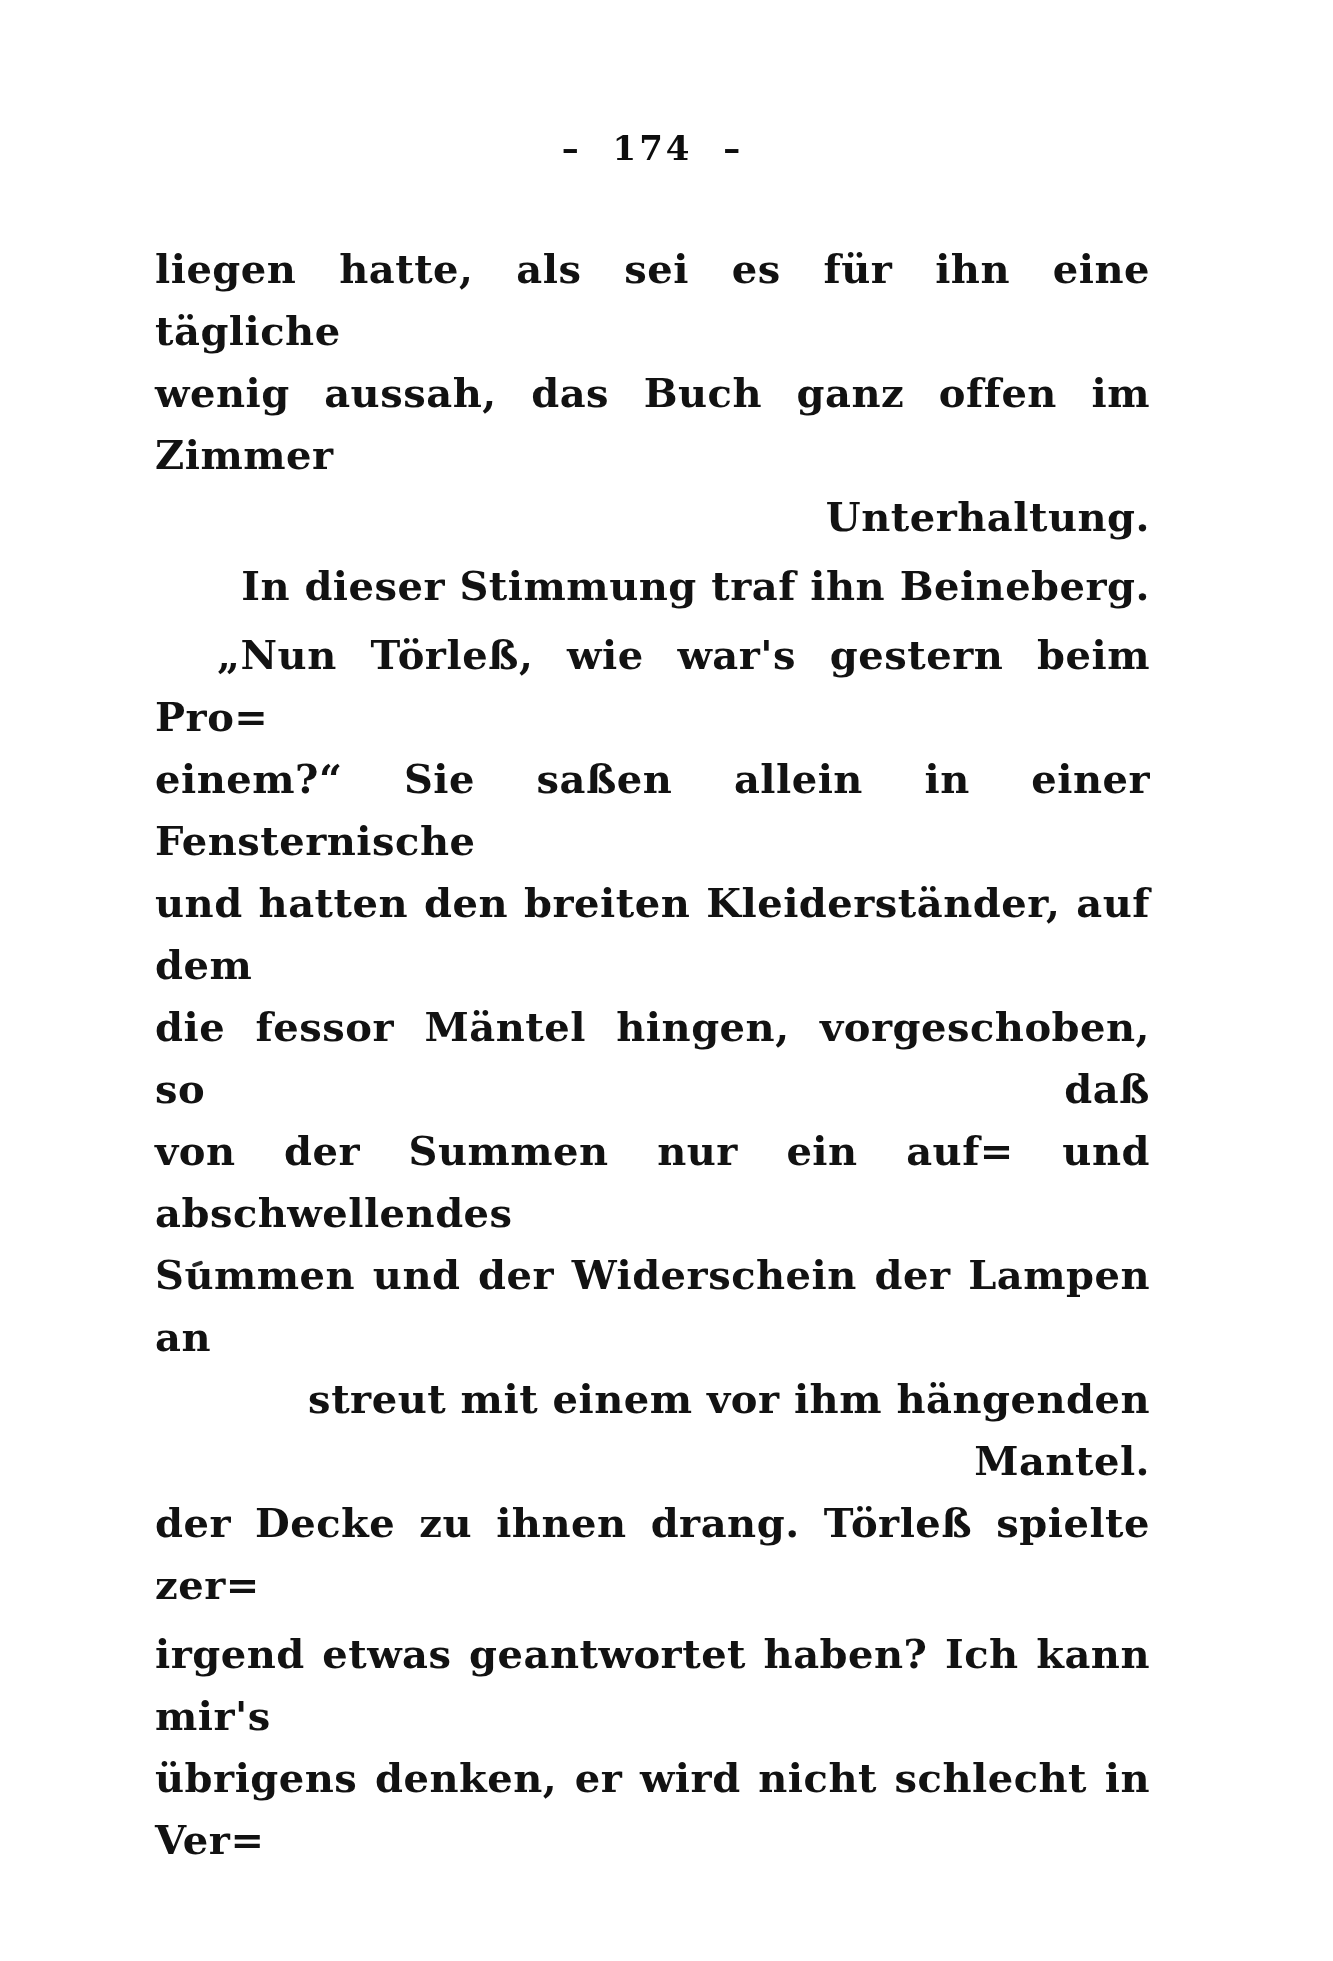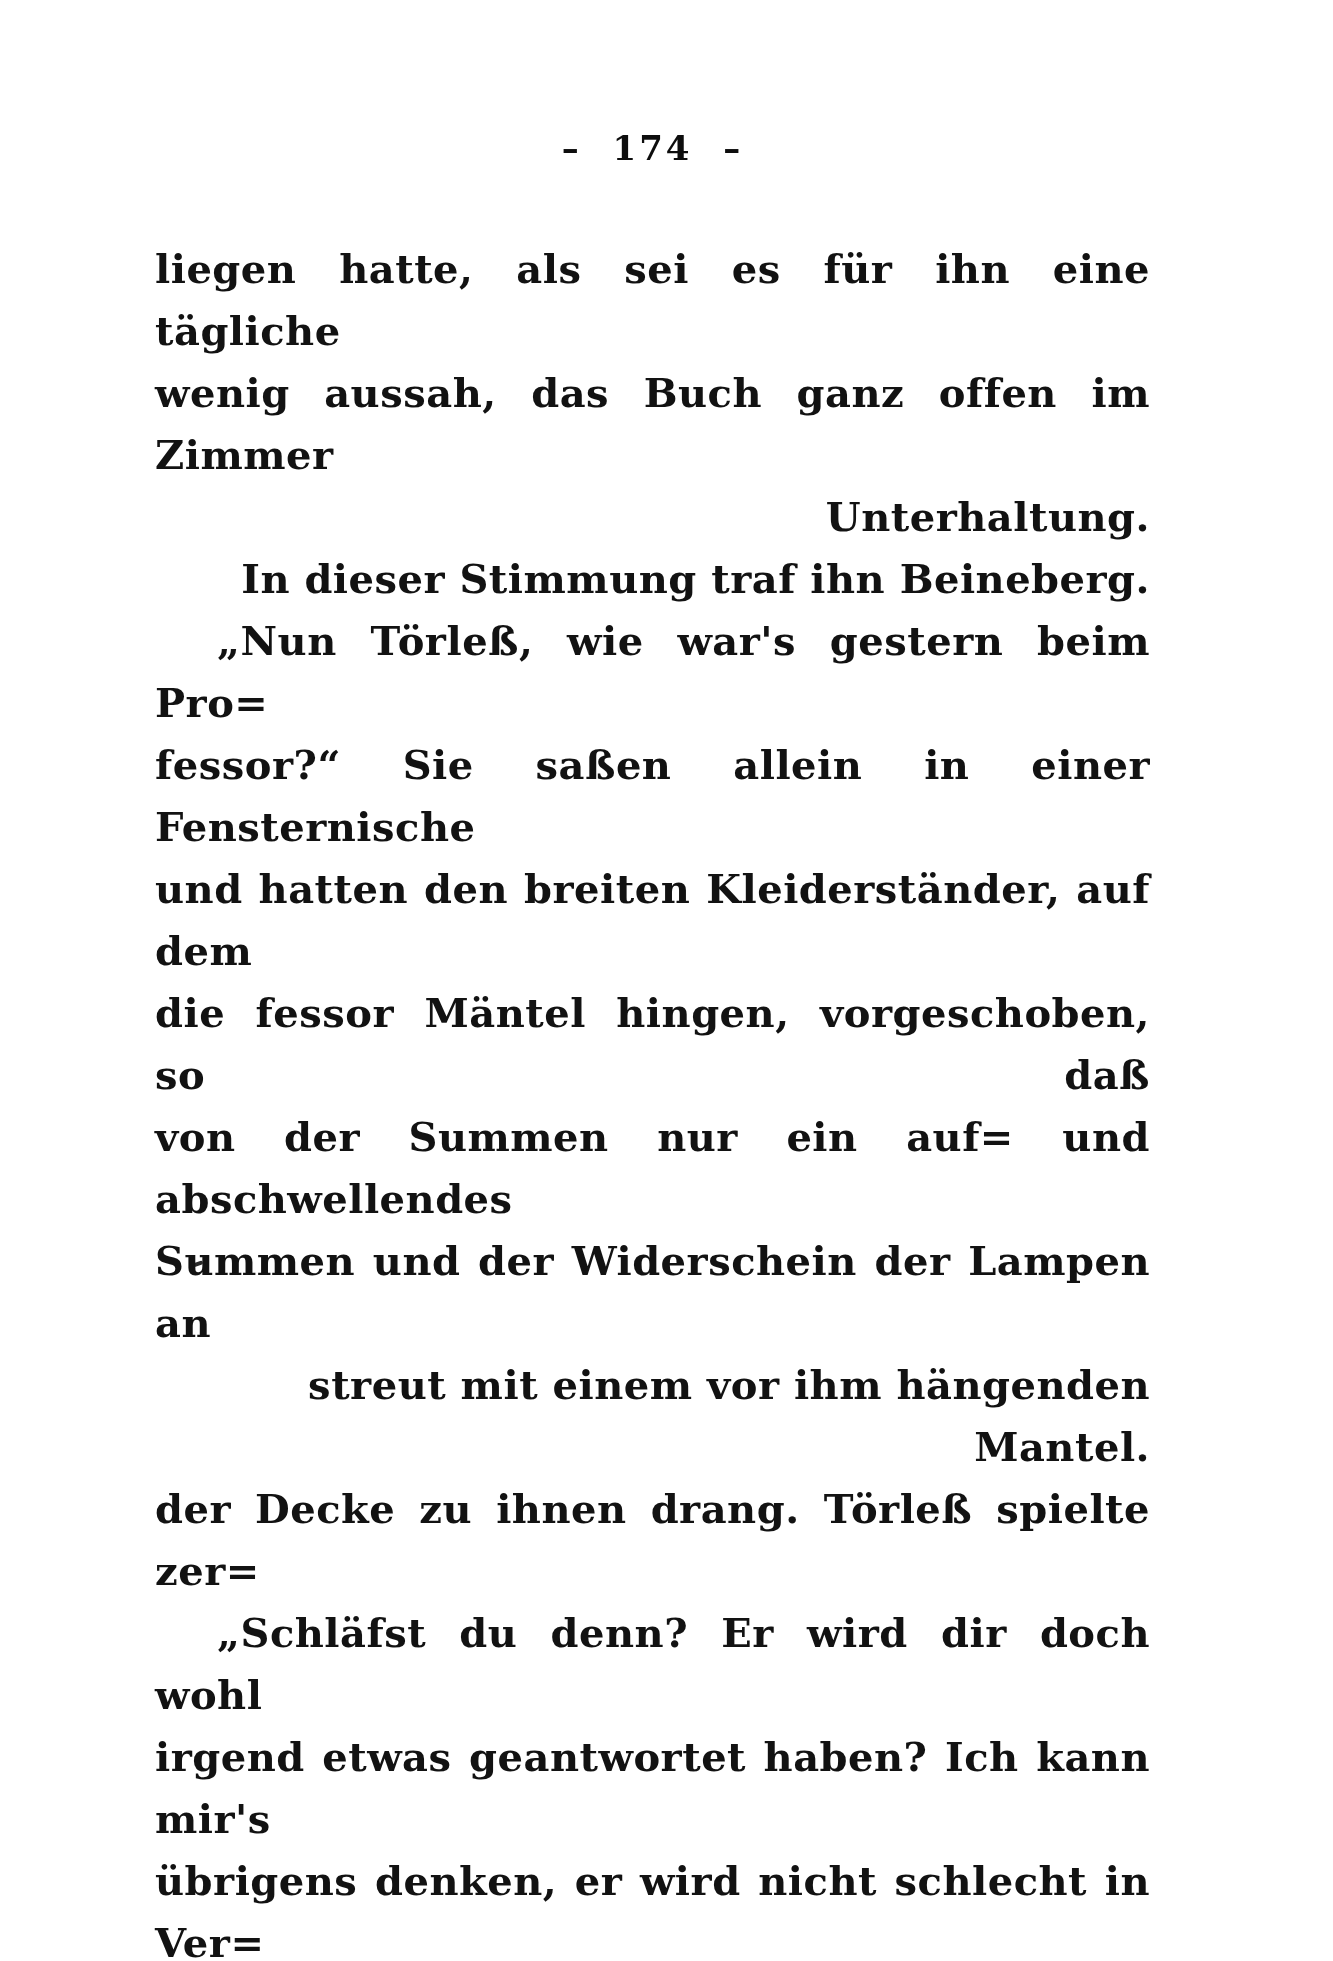--- a/index.html
+++ b/index.html
@@ -33,21 +33,21 @@
     top: 238px;
     left: 155px;
     width: 995px;
     font-size: 40px;
     font-weight: 700;
     line-height: 62px;
     letter-spacing: 0.5px;
     color: #121212;
   }
   .paragraph { margin: 0; }
-  .paragraph.spaced { }
+  .paragraph.spaced { margin-top: 7px; }
   .line {
     text-align: right;
     white-space: normal;
   }
   .line.just {
     text-align: justify;
     text-align-last: justify;
   }
   .line.indent {
     text-indent: 62px;
@@ -76,27 +76,26 @@
       <div class="paragraph">
         <div class="line just">liegen hatte, als sei es für ihn eine tägliche</div>
         <div class="line just">wenig aussah, das Buch ganz offen im Zimmer</div>
         <div class="line">Unterhaltung.</div>
       </div>
       <div class="paragraph spaced">
         <div class="line indent">In dieser Stimmung traf ihn Beineberg.</div>
       </div>
       <div class="paragraph spaced">
         <div class="line just indent">„Nun Törleß, wie war's gestern beim Pro=</div>
-        <div class="line just">fessor?“ Sie saßen allein in einer Fensternische</div>
+        <div class="line just">einem?“ Sie saßen allein in einer Fensternische</div>
         <div class="line just">und hatten den breiten Kleiderständer, auf dem</div>
         <div class="line just">die fessor Mäntel hingen, vorgeschoben, so daß</div>
         <div class="line just">von der Summen nur ein auf= und abschwellendes</div>
         <div class="line just">Summen und der Widerschein der Lampen an</div>
         <div class="line">streut mit einem vor ihm hängenden Mantel.</div>
         <div class="line just">der Decke zu ihnen drang. Törleß spielte zer=</div>
       </div>
       <div class="paragraph spaced">
-        <div class="line just indent">„Schläfst du denn? Er wird dir doch wohl</div>
         <div class="line just">irgend etwas geantwortet haben? Ich kann mir's</div>
         <div class="line just">übrigens denken, er wird nicht schlecht in Ver=</div>
       </div>
     </div>
 </div>
 
 </body></html>

